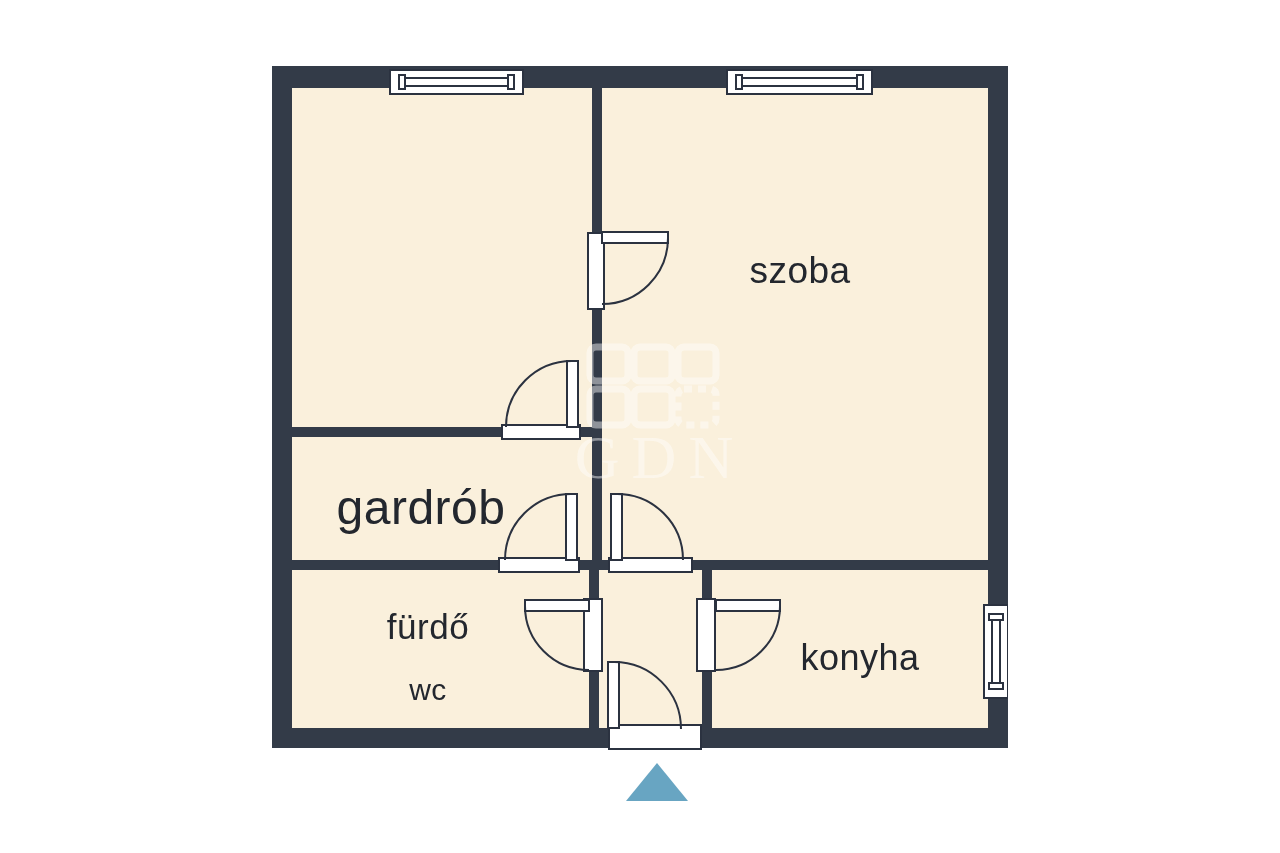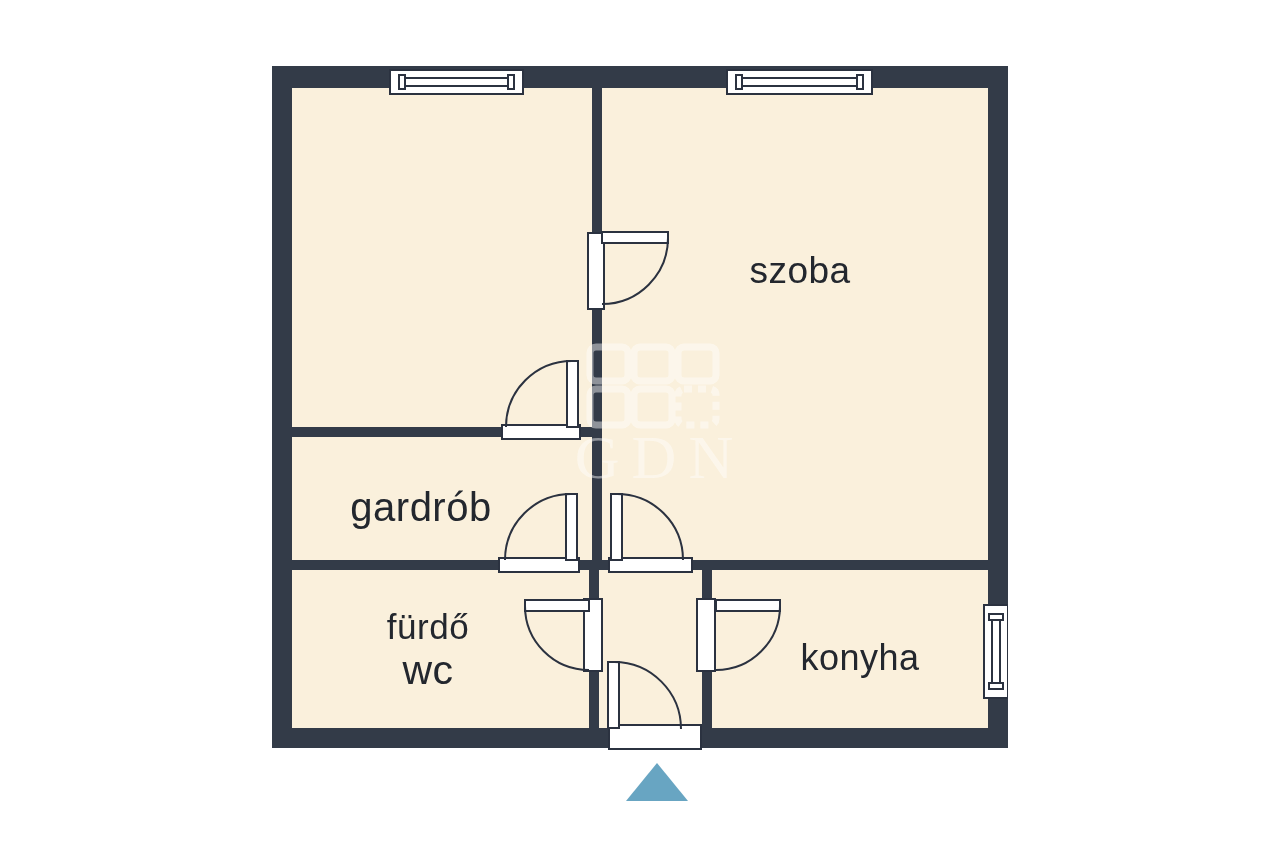--- a/index.html
+++ b/index.html
@@ -24,23 +24,23 @@
   .j-e{left:311px;top:532px;width:20px;height:74px;}
   .j-f{left:424px;top:532px;width:20px;height:74px;}
   .j-g{left:336px;top:658px;width:94px;height:26px;}
   
   .overlay{position:absolute;left:0;top:0;width:736px;height:682px;pointer-events:none;}
   
   .room-label{position:absolute;transform:translate(-50%,-50%);color:#23272e;
               white-space:nowrap;letter-spacing:0.5px;}
   .lbl-felszoba{left:182px;top:184px;font-size:37px;}
   .lbl-szoba   {left:528px;top:184px;font-size:37px;margin-top:21px;}
-  .lbl-gardrob {left:149px;top:441px;font-size:40px;}
+  .lbl-gardrob {left:149px;top:441px;font-size:48px;}
   .lbl-furdo   {left:156px;top:561px;font-size:35px;text-align:center;}
-  .lbl-wc      {left:156px;top:604px;font-size:41px;}
+  .lbl-wc      {left:156px;top:624px;font-size:30px;}
   .lbl-konyha  {left:588px;top:592px;font-size:36px;}
   
   .entrance-triangle{position:absolute;left:626px;top:763px;width:0;height:0;
     border-left:31px solid transparent;border-right:31px solid transparent;
     border-bottom:38px solid #68a5c2;}
   
   .wm-text{font-family:"Liberation Serif", serif;font-size:62px;letter-spacing:12px;
            fill:#ffffff;}
 </style>
 </head>

